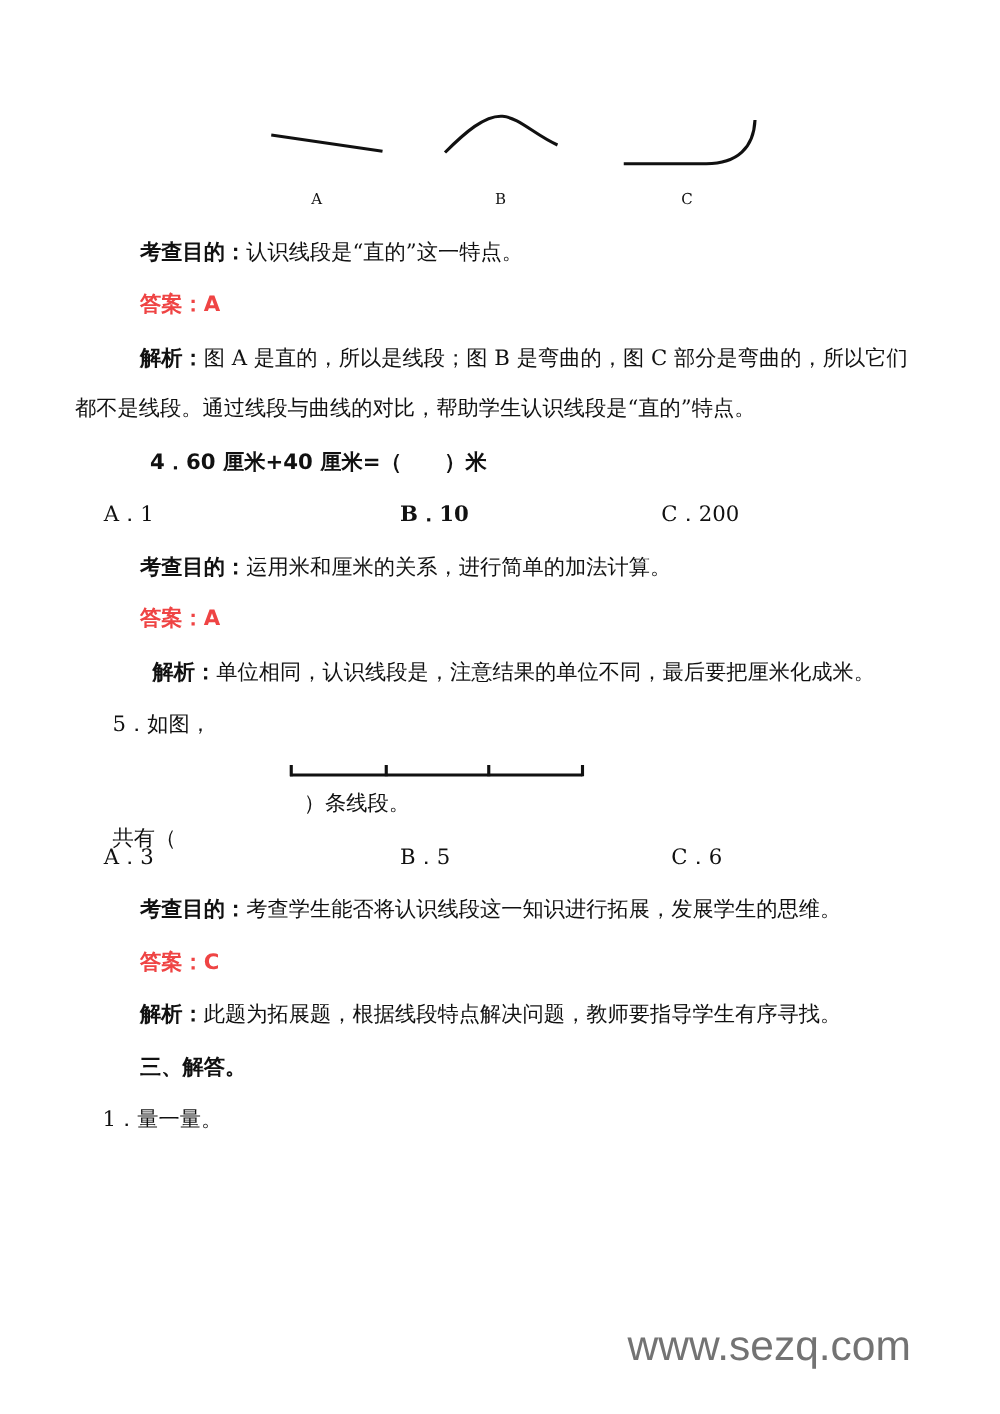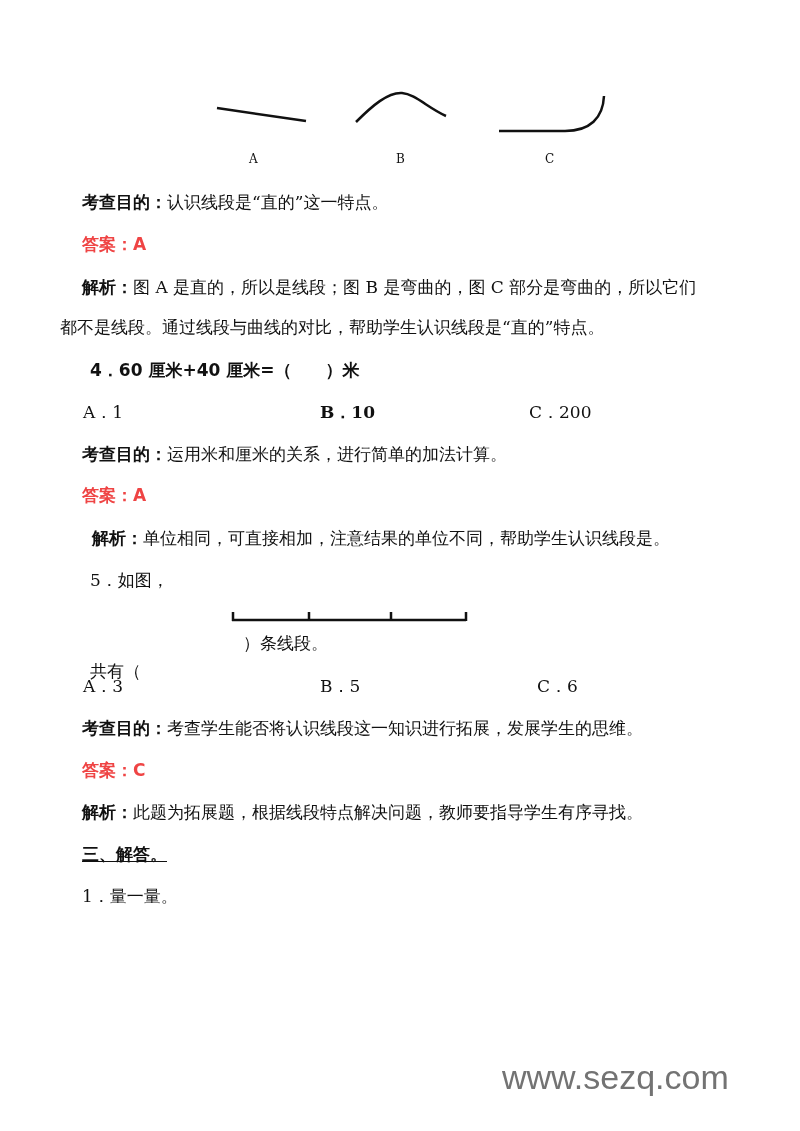--- a/index.html
+++ b/index.html
@@ -3,21 +3,21 @@
 <meta charset="utf-8">
 <style>
   html, body { margin: 0; padding: 0; background: #ffffff; }
   body {
     width: 800px; height: 1131px; position: relative; overflow: hidden;
     font-family: "DejaVu Serif", "Liberation Serif", serif;
     color: #111111;
   }
   .abs { position: absolute; white-space: nowrap; }
   .line { font-size: 17px; line-height: 22px; }
-  .bold { font-weight: bold; font-family: "DejaVu Sans", "Liberation Sans", sans-serif; }
+  .bold { font-weight: bold; font-family: "DejaVu Sans", "Liberation Sans", sans-serif; margin-left: 30px; }
   .red { color: #ef4444; }
   .fig-label { font-size: 12px; font-family: "DejaVu Serif", serif; }
   .watermark {
     font-family: "Liberation Sans", "DejaVu Sans", sans-serif;
     font-size: 34px; color: #737373; letter-spacing: 0px;
   }
   svg { position: absolute; left: 0; top: 0; }
 </style>
 </head>
 <body>
@@ -42,21 +42,21 @@
 
 <div class="abs line bold" style="left:90px; top:359px;">4．60 厘米+40 厘米=（　　）米</div>
 <div class="abs line" style="left:83px; top:401px;">A．1</div>
 <div class="abs line" style="left:320px; top:401px;font-weight:bold;">B．10</div>
 <div class="abs line" style="left:529px; top:401px;">C．200</div>
 <div class="abs line" style="left:82px; top:443px;">
   <span class="bold">考查目的：</span><span>运用米和厘米的关系，进行简单的加法计算。</span>
 </div>
 <div class="abs line bold red" style="left:82px; top:484px;">答案：A</div>
 <div class="abs line" style="left:92px; top:527px;">
-  <span class="bold">解析：</span><span>单位相同，可直接相加，注意结果的单位不同，帮助学生认识线段是。</span>
+  <span class="bold">解析：</span><span>单位相同，认识线段是，注意结果的单位不同，最后要把厘米化成米。</span>
 </div>
 
 <div class="abs line" style="left:90px; top:569px;">5．如图，</div>
 <svg width="800" height="700" viewBox="0 0 800 700" style="pointer-events:none;">
   <path d="M232 620 L466 620" stroke="#111" stroke-width="2.5" fill="none"></path>
   <path d="M233 612 L233 621 M309 612 L309 621 M391 612 L391 621 M466 612 L466 621" stroke="#111" stroke-width="2.5" fill="none"></path>
 </svg>
 <div class="abs line" style="left:90px; top:660px;text-align:center;">共有（</div>
 <div class="abs line" style="left:200px; top:632px; width:40px; height:22px;"></div>
 <div class="abs line" style="left:243px; top:632px;">）条线段。</div>
@@ -64,16 +64,16 @@
 <div class="abs line" style="left:320px; top:675px;">B．5</div>
 <div class="abs line" style="left:537px; top:675px;">C．6</div>
 <div class="abs line" style="left:82px; top:717px;">
   <span class="bold">考查目的：</span><span>考查学生能否将认识线段这一知识进行拓展，发展学生的思维。</span>
 </div>
 <div class="abs line bold red" style="left:82px; top:759px;">答案：C</div>
 <div class="abs line" style="left:82px; top:801px;">
   <span class="bold">解析：</span><span>此题为拓展题，根据线段特点解决问题，教师要指导学生有序寻找。</span>
 </div>
 
-<div class="abs line bold" style="left:82px; top:843px;text-decoration:underline;">三、解答。</div>
+<div class="abs line bold" style="left:82px; top:843px;">三、解答。</div>
 <div class="abs line" style="left:82px; top:885px;">1．量一量。</div>
 
 <div class="abs watermark" style="left:502px; top:1058px;">www.sezq.com</div>
 
 </body></html>

